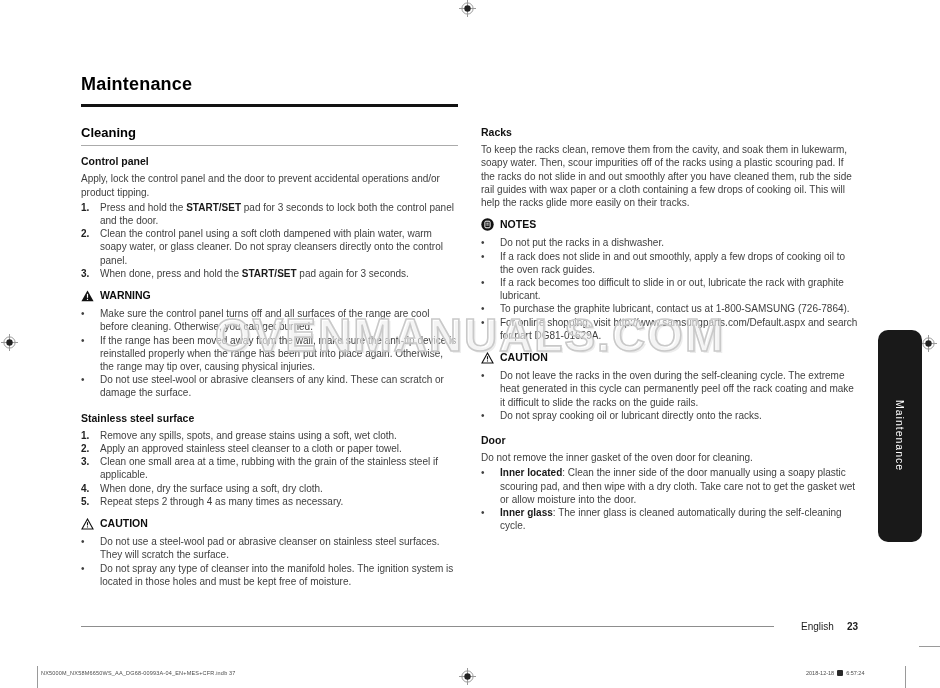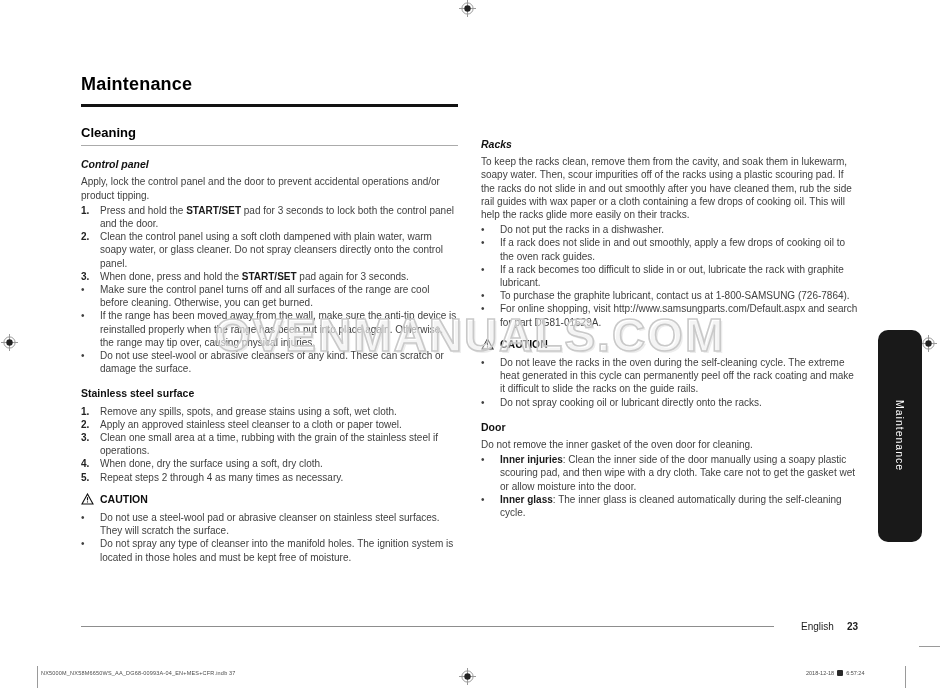--- a/index.html
+++ b/index.html
@@ -24,21 +24,21 @@
   .title-block h1{margin:0;font-size:18px;font-weight:bold;color:#000;letter-spacing:0.2px;}
   .title-rule{margin-top:9px;height:3px;background:#121212;}
 
   
   .col{position:absolute;top:126px;width:377px;font-size:10px;line-height:13.2px;}
   .col-left{left:81px;}
   .col-right{left:481px;}
   .section-heading{margin:0 0 9px 0;font-size:13px;font-weight:bold;color:#000;
     padding-bottom:6px;border-bottom:1px solid #ababab;}
   .subheading{margin:12px 0 4px 0;font-size:10.5px;font-weight:bold;color:#111;}
-  .blocks > .subheading:first-child{margin-top:12px;font-style:italic;}
+  .blocks > .subheading:first-child{margin-top:0;}
   .para{margin:0 0 2px 0;}
   .list{margin:0;}
   .row{display:flex;}
   .marker{width:19px;flex-shrink:0;}
   .num{font-weight:bold;color:#222;}
   .bullet{color:#3f3f3f;}
   .content{flex:1;}
   b{color:#1a1a1a;}
   .alert{display:flex;align-items:center;gap:6px;margin:9px 0 5px 0;
     font-size:10.5px;font-weight:bold;color:#0d0d0d;}
@@ -122,20 +122,28 @@
           </div>
           <div class="row">
             <span class="marker num">2.</span>
             <span class="content">Clean the control panel using a soft cloth dampened with plain water, warm soapy water, or glass cleaner. Do not spray cleansers directly onto the control panel.</span>
           </div>
           <div class="row">
             <span class="marker num">3.</span>
             <span class="content">When done, press and hold the <b>START/SET</b> pad again for 3 seconds.</span>
           </div>
         </div>
+        <div class="alert warning">
+          <span class="ic"><svg width="13" height="12" viewBox="0 0 13 12">
+              <path d="M6.5 0.4 L12.6 11.3 H0.4 Z" fill="#111"></path>
+              <rect x="5.9" y="3.8" width="1.2" height="4" fill="#fff"></rect>
+              <rect x="5.9" y="8.8" width="1.2" height="1.2" fill="#fff"></rect>
+            </svg></span>
+          <span>WARNING</span>
+        </div>
         <div class="list ul">
           <div class="row">
             <span class="marker bullet">•</span>
             <span class="content">Make sure the control panel turns off and all surfaces of the range are cool before cleaning. Otherwise, you can get burned.</span>
           </div>
           <div class="row">
             <span class="marker bullet">•</span>
             <span class="content">If the range has been moved away from the wall, make sure the anti-tip device is reinstalled properly when the range has been put into place again. Otherwise, the range may tip over, causing physical injuries.</span>
           </div>
           <div class="row">
@@ -148,21 +156,21 @@
           <div class="row">
             <span class="marker num">1.</span>
             <span class="content">Remove any spills, spots, and grease stains using a soft, wet cloth.</span>
           </div>
           <div class="row">
             <span class="marker num">2.</span>
             <span class="content">Apply an approved stainless steel cleanser to a cloth or paper towel.</span>
           </div>
           <div class="row">
             <span class="marker num">3.</span>
-            <span class="content">Clean one small area at a time, rubbing with the grain of the stainless steel if operations.</span>
+            <span class="content">Clean one small area at a time, rubbing with the grain of the stainless steel if applicable.</span>
           </div>
           <div class="row">
             <span class="marker num">4.</span>
             <span class="content">When done, dry the surface using a soft, dry cloth.</span>
           </div>
           <div class="row">
             <span class="marker num">5.</span>
             <span class="content">Repeat steps 2 through 4 as many times as necessary.</span>
           </div>
         </div>
@@ -184,20 +192,29 @@
             <span class="content">Do not spray any type of cleanser into the manifold holes. The ignition system is located in those holes and must be kept free of moisture.</span>
           </div>
         </div>
       </div>
   </section>
 
   <section class="col col-right">
     <div class="blocks" id="right-blocks">
         <h3 class="subheading">Racks</h3>
         <p class="para">To keep the racks clean, remove them from the cavity, and soak them in lukewarm, soapy water. Then, scour impurities off of the racks using a plastic scouring pad. If the racks do not slide in and out smoothly after you have cleaned them, rub the side rail guides with wax paper or a cloth containing a few drops of cooking oil. This will help the racks glide more easily on their tracks.</p>
+        <div class="alert notes">
+          <span class="ic"><svg width="13" height="13" viewBox="0 0 13 13">
+              <circle cx="6.5" cy="6.5" r="6.2" fill="#111"></circle>
+              <rect x="3.9" y="3.2" width="5.2" height="6.6" rx="1" fill="none" stroke="#fff" stroke-width="1"></rect>
+              <line x1="5.3" y1="5.2" x2="7.7" y2="5.2" stroke="#fff" stroke-width="0.9"></line>
+              <line x1="5.3" y1="7" x2="7.7" y2="7" stroke="#fff" stroke-width="0.9"></line>
+            </svg></span>
+          <span>NOTES</span>
+        </div>
         <div class="list ul">
           <div class="row">
             <span class="marker bullet">•</span>
             <span class="content">Do not put the racks in a dishwasher.</span>
           </div>
           <div class="row">
             <span class="marker bullet">•</span>
             <span class="content">If a rack does not slide in and out smoothly, apply a few drops of cooking oil to the oven rack guides.</span>
           </div>
           <div class="row">
@@ -229,21 +246,21 @@
           <div class="row">
             <span class="marker bullet">•</span>
             <span class="content">Do not spray cooking oil or lubricant directly onto the racks.</span>
           </div>
         </div>
         <h3 class="subheading">Door</h3>
         <p class="para">Do not remove the inner gasket of the oven door for cleaning.</p>
         <div class="list ul">
           <div class="row">
             <span class="marker bullet">•</span>
-            <span class="content"><b>Inner injuries</b>: Clean the inner side of the door manually using a soapy plastic scouring pad, and then wipe with a dry cloth. Take care not to get the gasket wet or allow moisture into the door.</span>
+            <span class="content"><b>Inner located</b>: Clean the inner side of the door manually using a soapy plastic scouring pad, and then wipe with a dry cloth. Take care not to get the gasket wet or allow moisture into the door.</span>
           </div>
           <div class="row">
             <span class="marker bullet">•</span>
             <span class="content"><b>Inner glass</b>: The inner glass is cleaned automatically during the self-cleaning cycle.</span>
           </div>
         </div>
       </div>
   </section>
 
   <footer class="page-footer">

